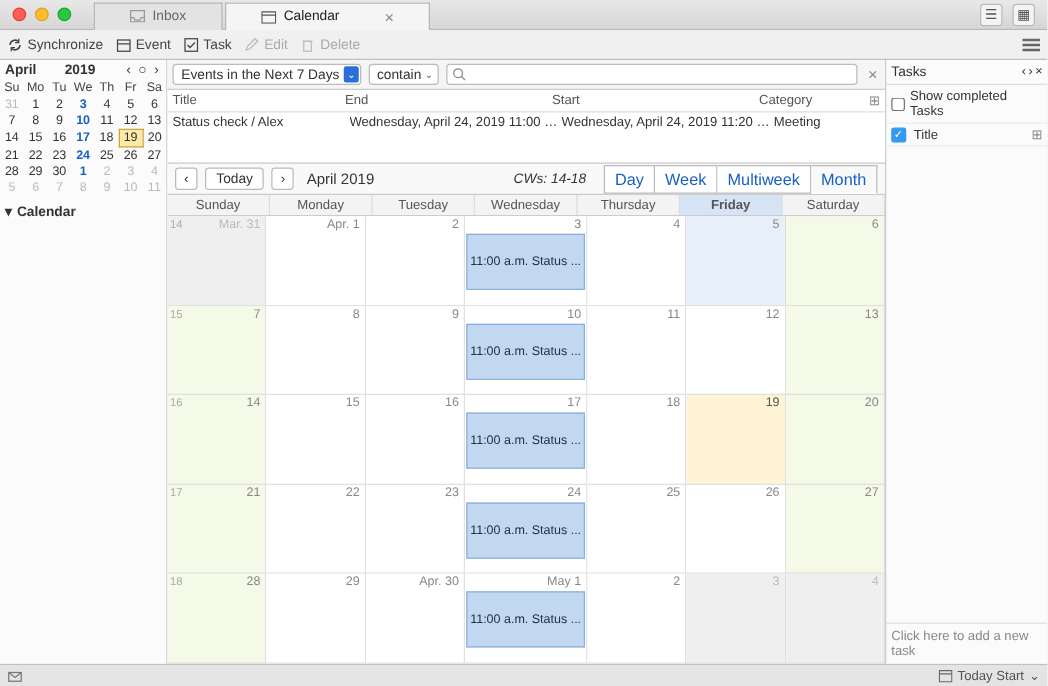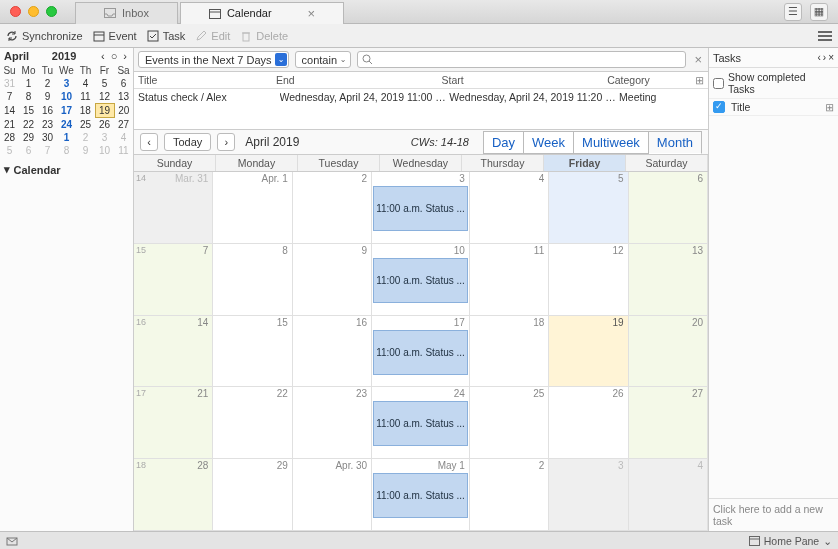--- a/index.html
+++ b/index.html
@@ -501,16 +501,16 @@
         <path d="M1 3l5 4 5-4" fill="none" stroke="#777"></path>
       </svg>
   </span>
   <div class="tp">
     <span>
         <svg width="11" height="11" viewBox="0 0 11 11">
           <rect x="0.5" y="1.5" width="10" height="9" fill="none" stroke="#666"></rect>
           <line x1="0.5" y1="4" x2="10.5" y2="4" stroke="#666"></line>
         </svg>
       </span>
-    <span>Home Pane</span>
+    <span>Today Start</span>
     <span>⌄</span>
   </div>
 </div>
 
 </body></html>

